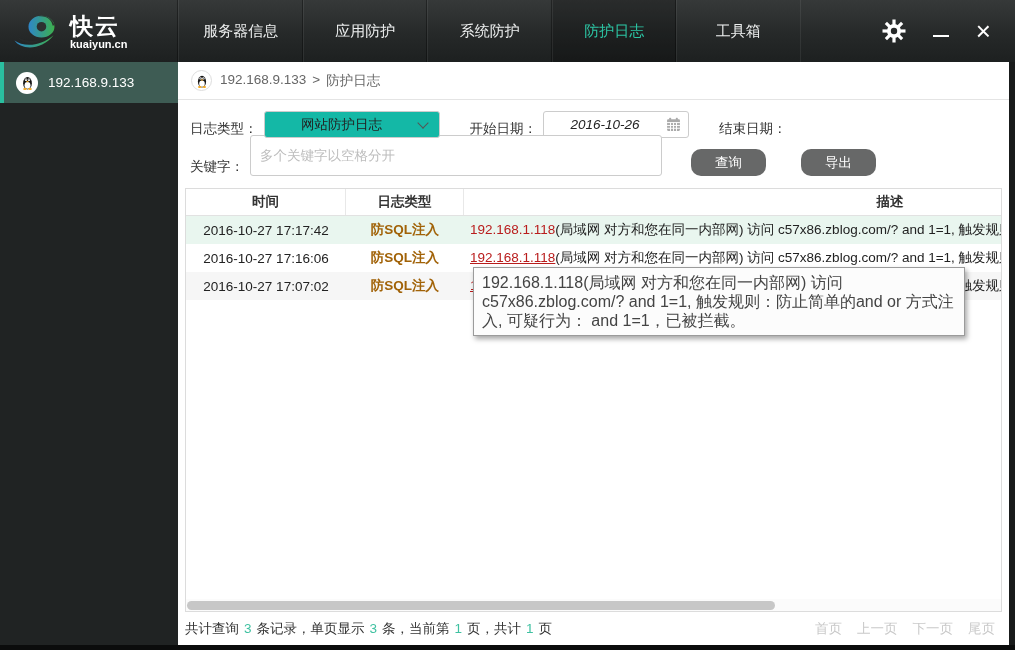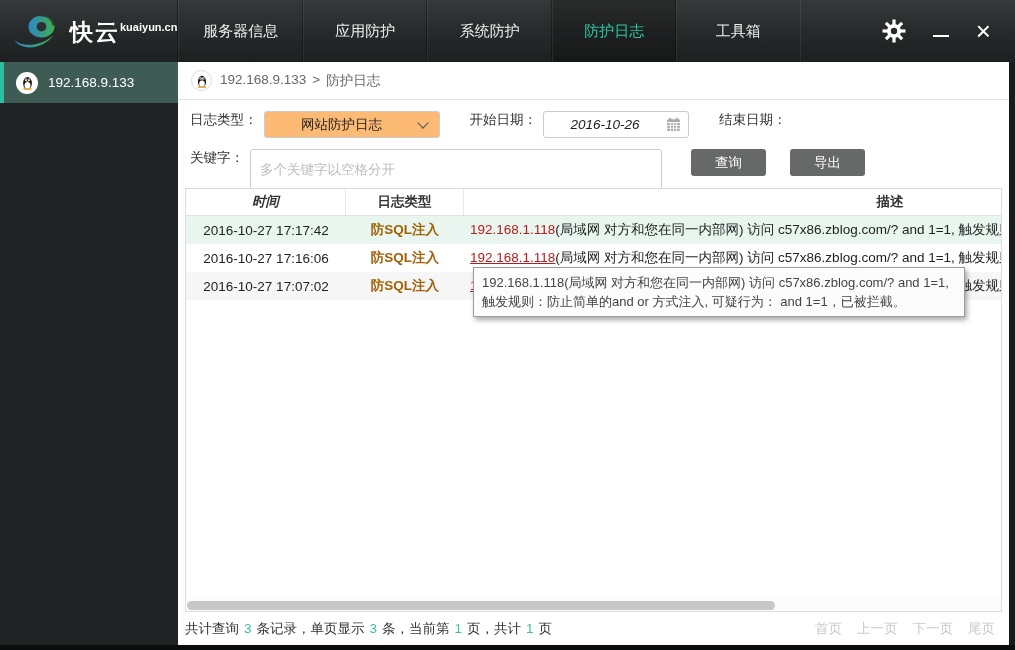--- a/index.html
+++ b/index.html
@@ -11,21 +11,21 @@
     overflow:hidden;
   }
 
   
   .topbar {
     position:absolute; top:0; left:0; width:1015px; height:62px;
     background:linear-gradient(180deg,#363939 0%, #262929 55%, #1d2020 100%);
     display:flex; align-items:stretch;
   }
   .logo { width:178px; display:flex; align-items:center; padding-left:12px; gap:6px; flex-shrink:0;}
-  .logo-text { display:flex; flex-direction:row; line-height:1; margin-top:2px;}
+  .logo-text { display:flex; flex-direction:column; line-height:1; margin-top:2px;}
   .logo-cn { color:#fff; font-size:23px; font-weight:bold; letter-spacing:2px;}
   .logo-domain { color:#fff; font-size:11px; font-weight:bold; margin-top:1px; text-align:right;}
   .nav { display:flex; height:62px; }
   .nav-item {
     width:124.5px; display:flex; align-items:center; justify-content:center;
     color:#eceeee; font-size:15px; cursor:pointer;
     border-left:1px solid rgba(255,255,255,0.07);
     box-shadow:-1px 0 0 rgba(0,0,0,0.35);
   }
   .nav-item:last-child { border-right:1px solid rgba(255,255,255,0.07); }
@@ -54,76 +54,76 @@
     background:#fff; display:flex; flex-direction:column;
   }
   .breadcrumb {
     height:38px; border-bottom:1px solid #e4e4e4; display:flex; align-items:center;
     gap:8px; padding-left:13px; flex-shrink:0;
   }
   .bc-circle { width:21px; height:21px; border-radius:50%; background:#fff; border:1px solid #ddd; display:flex; align-items:center; justify-content:center;}
   .bc-text { color:#666; font-size:13.5px; display:flex; gap:6px;}
 
   .filters { padding:11px 12px 12px 12px; flex-shrink:0; }
-  .filter-row { display:flex; align-items:flex-start; height:27px; font-size:13.5px; color:#333; }
+  .filter-row { display:flex; align-items:flex-end; height:27px; font-size:13.5px; color:#333; }
   .filter-row + .filter-row { margin-top:11px; }
   .fld-label { margin-right:6px; }
   .select-box {
     width:176px; height:27px; border:1px solid #ccc; border-radius:3px;
-    display:flex; align-items:center; cursor:pointer; background:#fdba74; position:relative;
+    display:flex; align-items:center; cursor:pointer; background:#14b8a6; position:relative;
   }
   .select-value { flex:1; text-align:center; color:#222; }
   .chev { width:8px; height:8px; border-right:1.6px solid #555; border-bottom:1.6px solid #555;
     transform:rotate(45deg); margin-right:12px; margin-top:-4px; }
   .date-box {
     width:146px; height:27px; border:1px solid #ccc; border-radius:3px;
     display:flex; align-items:center; background:#fff; cursor:text;font-style:italic;
   }
   .date-value { flex:1; text-align:center; color:#222; }
   .cal-icon { margin-right:7px; display:flex; cursor:pointer; }
   .gap30 { margin-left:30px;font-family:Liberation Serif, serif; }
   .keyword-input {
     width:412px; height:41px; border:1px solid #ccc; border-radius:3px;
     padding:0 9px; font-size:13.5px; color:#333; outline:none;
     font-family:"Liberation Sans","DejaVu Sans",sans-serif;
   }
   .keyword-input::placeholder { color:#bdbdbd; }
   .btn {
-    width:75px; height:27px; background:#676868; color:#fff; border:none; border-radius:3px;
+    width:75px; height:27px; background:#676868; color:#fff; border:none; border-radius:10px;
     font-size:13.5px; cursor:pointer; font-family:"Liberation Sans","DejaVu Sans",sans-serif;
   }
   .btn-query { margin-left:29px; }
-  .btn-export { margin-left:24px; }
+  .btn-export { margin-left:35px; }
 
   
   .table-wrap {
     margin:0 7px; border:1px solid #dcdcdc; flex:1; overflow:hidden; position:relative;
   }
   .table-inner { width:1130px; }
   .thead { display:flex; height:27px; align-items:stretch; border-bottom:1px solid #e2e2e2; background:#fff;}
   .th { font-size:13.5px; font-weight:bold; color:#333; display:flex; align-items:center; justify-content:center; border-right:1px solid #e8e8e8;}
   .th:last-child { border-right:none; }
-  .col-time { width:160px;font-style:italic; } .col-type { width:118px; } .col-desc { width:852px; }
+  .col-time { width:160px; } .col-type { width:118px; } .col-desc { width:852px; }
   .trow { display:flex; height:28px; align-items:center; font-size:13.5px; }
   .trow.hl { background:#e9f6ef; }
   .trow.alt { background:#f6f6f6; }
   .cell-time { width:160px; text-align:center; color:#222; }
   .cell-type { width:118px; text-align:center; color:#a16207; font-weight:bold; }
   .cell-desc { width:852px; white-space:nowrap; overflow:hidden; padding-left:6px; color:#222; }
   .ip-link { color:#b91c1c; cursor:pointer; }
   .ip-link.u { text-decoration:underline; }
 
   .hscroll-track { position:absolute; left:0; right:0; bottom:0; height:12px; background:#fbfbfb; cursor:pointer;}
   .hscroll-thumb { position:absolute; left:1px; bottom:1px; width:588px; height:9px; background:#c7c7c7; border-radius:5px; cursor:grab;}
 
   .tooltip {
     position:absolute; left:295px; top:205px; width:492px;
     background:#fcfcfc; border:1px solid #9b9b9b;
     box-shadow:2px 3px 5px rgba(0,0,0,0.35);
-    padding:5px 8px; font-size:13px; line-height:19px; color:#444; z-index:20;
+    padding:5px 8px; font-size:16px; line-height:19px; color:#444; z-index:20;
   }
 
   
   .footer { height:33px; display:flex; align-items:center; padding:0 14px 0 7px; font-size:13.5px; color:#333; flex-shrink:0;}
   .sum-n { color:#3fc1a1; padding:0 5px; }
   .pagination { margin-left:auto; display:flex; gap:15px; color:#c9c9c9; }
   .page-link { cursor:pointer; }
 
   
   .right-edge { position:absolute; top:62px; right:0; width:6px; height:588px; background:#191b1b; }

